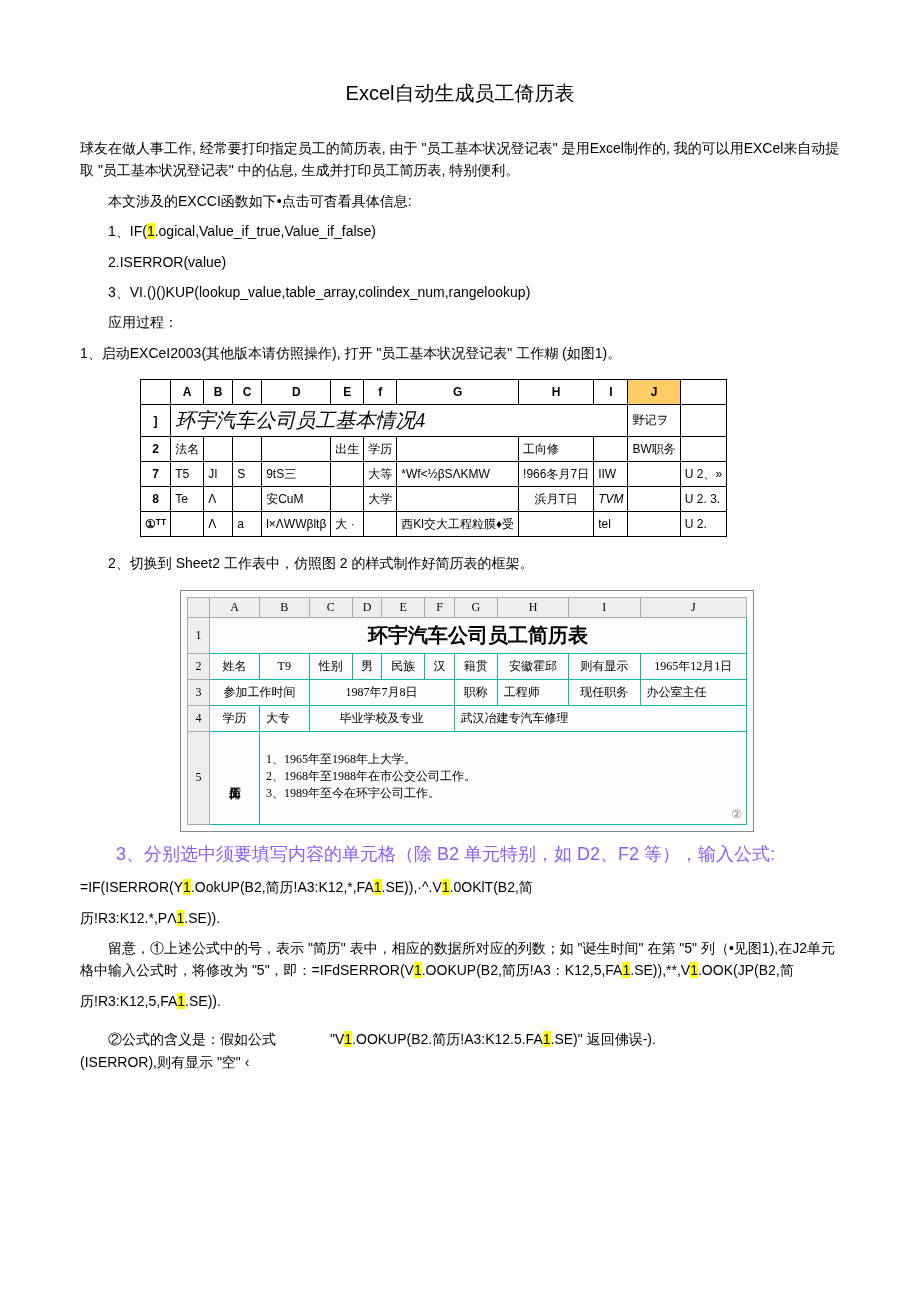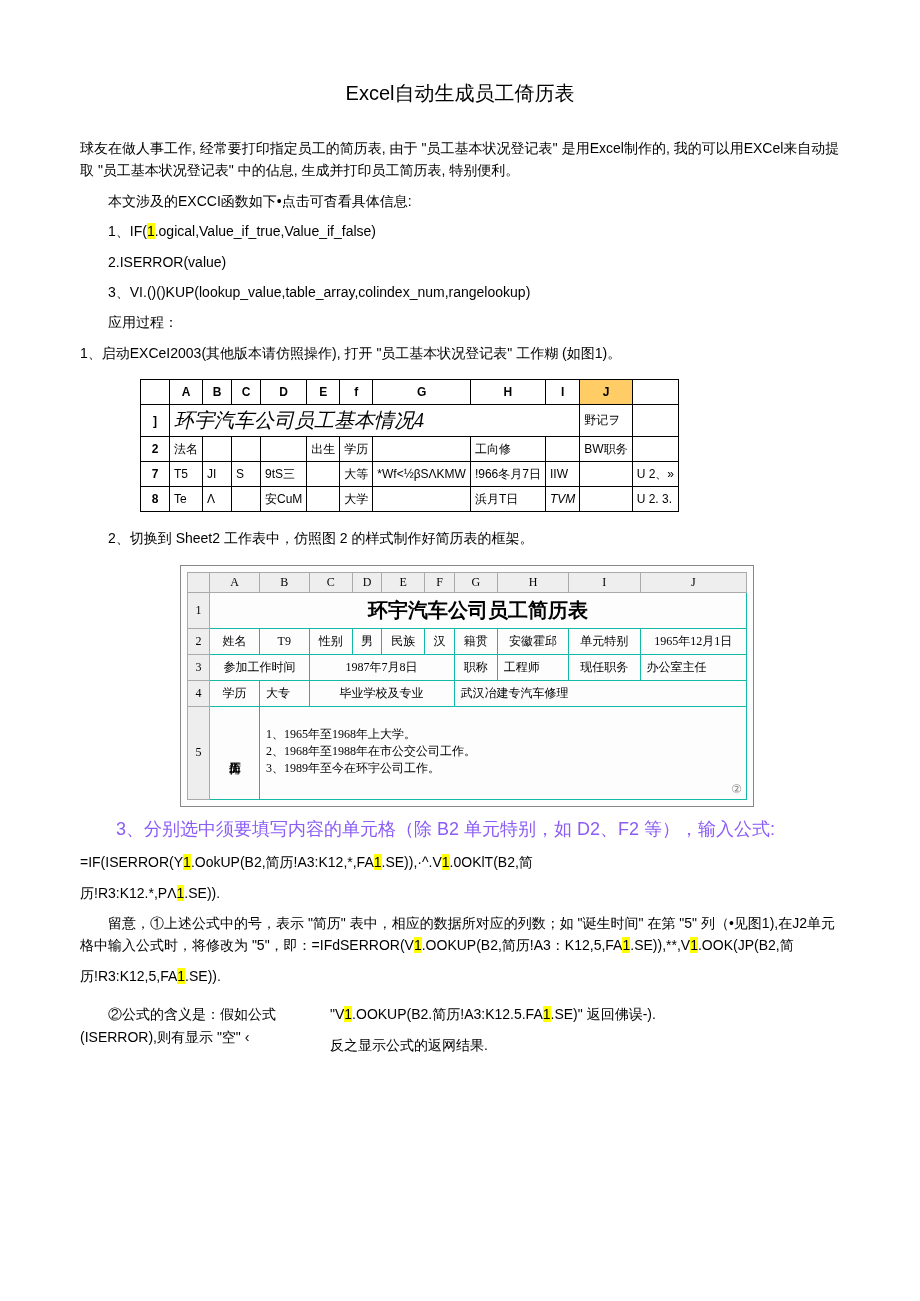--- a/index.html
+++ b/index.html
@@ -169,24 +169,38 @@
   </tr>
   <tr>
     <th>8</th>
     <td>Te</td>
     <td>Λ</td>
     <td></td>
     <td>安CuM</td>
     <td></td>
     <td>大学</td>
     <td></td>
-    <td style="text-align:left">浜月T日</td>
+    <td style="text-align:center">浜月T日</td>
     <td style="font-style:italic">TVM</td>
     <td></td>
     <td>U 2. 3.</td>
+  </tr>
+  <tr>
+    <th>①ᵀᵀ</th>
+    <td></td>
+    <td>Λ</td>
+    <td>a</td>
+    <td>l×ΛWWβltβ</td>
+    <td>大 ·</td>
+    <td></td>
+    <td>西Kl交大工程粒膜♦受</td>
+    <td></td>
+    <td>tel</td>
+    <td></td>
+    <td>U 2.</td>
   </tr>
 </tbody>
   </table>
 
 <p class="indent">2、切换到 Sheet2 工作表中，仿照图 2 的样式制作好简历表的框架。</p>
 
 <div class="image-wrap">
 <table class="resume-table">
   <tbody>
         <tr>
@@ -209,21 +223,21 @@
   <tr>
     <th>2</th>
     <td>姓名</td>
     <td>T9</td>
     <td>性别</td>
     <td>男</td>
     <td>民族</td>
     <td>汉</td>
     <td>籍贯</td>
     <td>安徽霍邱</td>
-    <td>单元特别</td>
+    <td>则有显示</td>
     <td>1965年12月1日</td>
   </tr>
   <tr>
     <th>3</th>
     <td colspan="2">参加工作时间</td>
     <td colspan="4">1987年7月8日</td>
     <td>职称</td>
     <td class="left">工程师</td>
     <td>现任职务</td>
     <td class="left">办公室主任</td>
@@ -265,15 +279,14 @@
 </p>
 
 <div class="two-col">
   <div>
     <p class="indent">②公式的含义是：假如公式(ISERROR),则有显示 "空" ‹</p>
   </div>
   <div>
     <p>
       <span>"V</span><span class="hl">1</span><span>.OOKUP(B2.简历!A3:K12.5.FA</span><span class="hl">1</span><span>.SE)" 返回佛误-).</span>
     </p>
-    <p>反之显示公式的返网结果.</p>
   </div>
 </div>
 
 </body></html>

